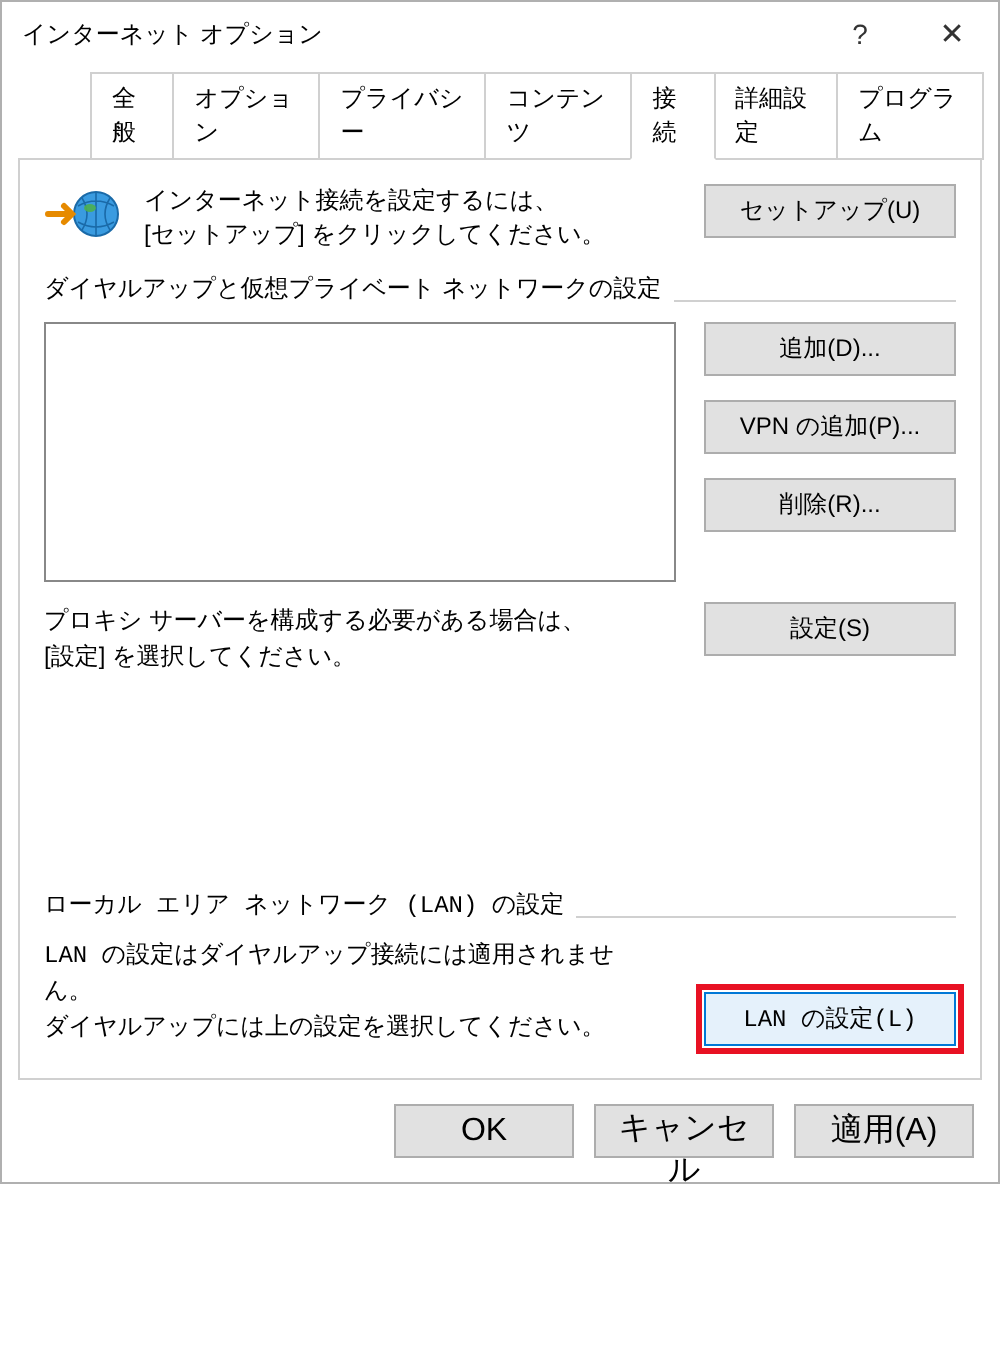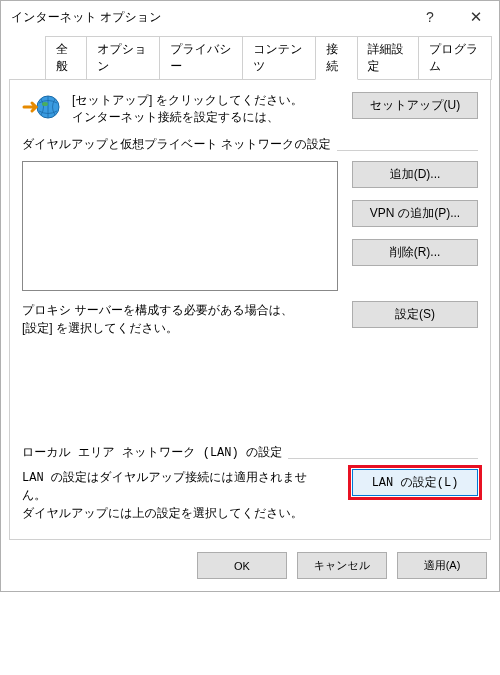--- a/index.html
+++ b/index.html
@@ -147,36 +147,36 @@
   }
   .proxy-text { flex: 1; line-height: 1.5; }
   .lan-group {
     margin-top: auto;
     margin-bottom: 4px;
     font-family: Liberation Mono, monospace;
   }
   .lan-row {
     display: flex;
     gap: 32px;
-    align-items: flex-start;
+    align-items: flex-end;
   }
   .lan-text { flex: 1; line-height: 1.5; }
   .footer {
     display: flex;
     justify-content: flex-end;
     gap: 10px;
     padding: 12px;
   }
   .fbtn {
     width: 90px;
     height: 27px;
     border: 1px solid #adadad;
     background: #e1e1e1;
     font-family: inherit;
-    font-size: 11px;
+    font-size: 16px;
     cursor: pointer;
   }
 </style>
 </head>
 <body>
 
 <div class="window">
   <div class="titlebar">
     <span class="titlebar-text">インターネット オプション</span>
     <div class="titlebar-btn">
@@ -201,22 +201,22 @@
     <div class="tabpane">
 
       <div class="row-setup">
         <svg class="globe-icon" viewBox="0 0 40 30">
           <circle cx="26" cy="15" r="11" fill="#3a9be0" stroke="#1a6aa8"></circle>
           <path d="M17 11 Q26 6 35 11 M17 19 Q26 24 35 19 M26 4 V26 M19 7 Q24 15 19 23 M33 7 Q28 15 33 23" stroke="#1a6aa8" fill="none" stroke-width="0.8"></path>
           <ellipse cx="23" cy="12" rx="3" ry="2" fill="#4caf50" opacity="0.9"></ellipse>
           <path d="M2 15 L13 15 M10 11 L14 15 L10 19" stroke="#e68a00" stroke-width="3" fill="none" stroke-linecap="round"></path>
         </svg>
         <div class="setup-text">
+          <div>インターネット接続を設定するには、</div>
           <div>[セットアップ] をクリックしてください。</div>
-          <div>インターネット接続を設定するには、</div>
         </div>
         <button class="rbtn">セットアップ(U)</button>
       </div>
 
       <div class="group">
         <div class="group-label"><span>ダイヤルアップと仮想プライベート ネットワークの設定</span></div>
         <div class="group-frame">
           <div class="dialup-row">
             <div class="listbox"></div>
             <div class="btn-col">

